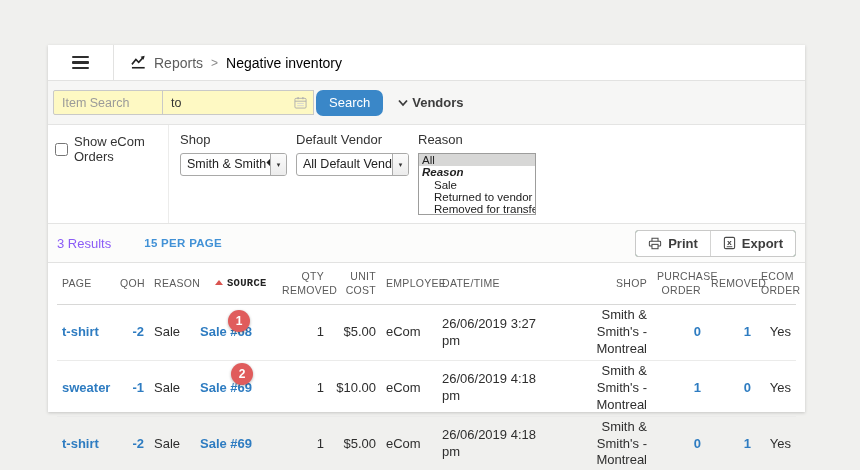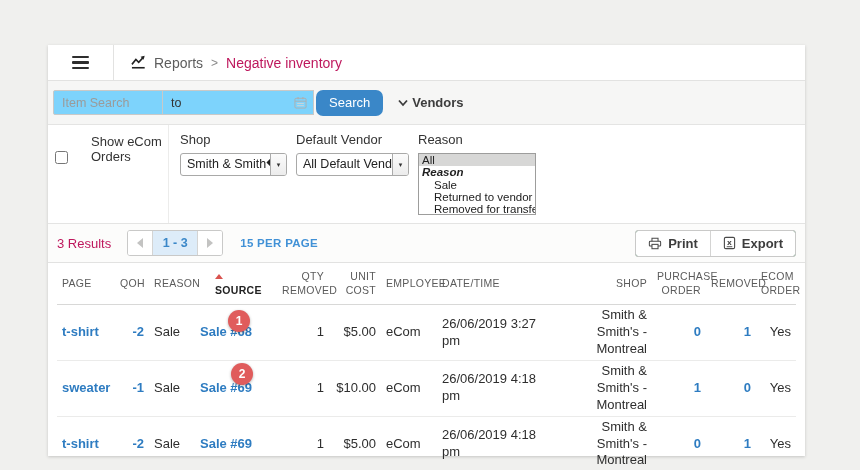--- a/index.html
+++ b/index.html
@@ -4,86 +4,86 @@
 <style>
   * { box-sizing: border-box; margin: 0; padding: 0; }
   html,body { width:860px; height:470px; }
   body {
     position: relative; overflow: hidden;
     background: #f0f0ee;
     font-family: "Liberation Sans", "DejaVu Sans", sans-serif;
     color: #333;
   }
   .card {
-    position: absolute; left: 48px; top: 45px; width: 757px; height: 411px;
+    position: absolute; left: 48px; top: 45px; width: 757px; height: 367px;
     background: #fff; box-shadow: 0 1px 3px rgba(0,0,0,.18);
   }
 
   
   .topbar { height: 36px; display: flex; align-items: stretch; border-bottom: 1px solid #e2e2e1; background: #fff; }
   .menu-btn { width: 66px; display: flex; align-items: center; justify-content: center; border-right: 1px solid #e2e2e1; cursor: pointer; }
   .hamburger { display: flex; flex-direction: column; gap: 3px; }
   .hamburger span { display: block; width: 17px; height: 2.4px; background: #2e2e2e; border-radius: 1px; }
   .breadcrumb { display: flex; align-items: center; padding-left: 17px; gap: 8px; font-size: 14px; }
   .crumb-section { color: #5d5d5d; }
   .crumb-sep { color: #8a8a8a; font-size: 12px; }
-  .crumb-current { color: #be185d; font-weight: 500; }
+  .crumb-current { color: #000000; font-weight: 500; }
 
   
   .searchrow { height: 44px; background: #f6f6f5; border-bottom: 1px solid #e4e4e3; display: flex; align-items: center; padding-left: 5px; }
-  .inp { height: 25px; border: 1px solid #c9c9c8; background: #7dd3fc; font-size: 12.5px; color: #333; padding: 0 8px; font-family: inherit; outline: none; }
+  .inp { height: 25px; border: 1px solid #c9c9c8; background: #fef9c3; font-size: 12.5px; color: #333; padding: 0 8px; font-family: inherit; outline: none; }
   .inp::placeholder { color: #9b9b9a; }
   .inp-item { width: 110px; border-radius: 2px 0 0 2px; }
   .date-wrap { position: relative; margin-left: -1px; }
   .inp-date { width: 152px; padding-right: 24px; }
   .cal-icon { position: absolute; right: 7px; top: 6px; pointer-events: none; }
   .search-btn { height: 26px; margin-left: 2px; padding: 0 13px; background: #3a87c8; color: #fff; border: none; border-radius: 7px; font-size: 13px; font-family: inherit; cursor: pointer; }
   .advanced { display: flex; align-items: center; gap: 4px; margin-left: 15px; font-size: 13px; font-weight: 600; color: #3d3d3d; cursor: pointer; }
 
   
   .filters { height: 99px; display: flex; background: #fff; border-bottom: 1px solid #e4e4e3; }
   .filter-left { width: 121px; border-right: 1px solid #ececeb; padding: 9px 0 0 7px; }
-  .checkbox-row { display: flex; align-items: flex-end; gap: 23px; font-size: 13px; color: #333; }
+  .checkbox-row { display: flex; align-items: center; gap: 6px; font-size: 13px; color: #333; }
   .checkbox-row input { width: 13px; height: 13px; margin-top: 1px; accent-color: #fff; }
   .cb-label { line-height: 15px; }
   .filter-right { display: flex; padding: 7px 0 0 11px; }
   .filter-group { margin-right: 9px; }
   .filter-label { font-size: 13px; color: #333; margin-bottom: 6px; }
   .select { height: 23px; border: 1px solid #a9a9a8; border-radius: 3px; background: #fff; display: flex; align-items: stretch; cursor: pointer; overflow: hidden; }
   .sel-text { flex: 1; padding: 0 6px; font-size: 12.5px; color: #222; line-height: 21px; white-space: nowrap; overflow: hidden; }
   .sel-arrow { width: 16px; border-left: 1px solid #ababab; background: linear-gradient(#fbfbfb,#ececec); display: flex; align-items: center; justify-content: center; font-size: 7px; color: #333; }
   .select-shop { width: 107px; }
   .select-vendor { width: 113px; }
   .listbox { width: 118px; height: 62px; border: 1px solid #9d9d9c; background: #fff; font-size: 11.5px; color: #222; overflow: hidden; cursor: default; }
   .opt { line-height: 12.3px; padding: 0 3px; white-space: nowrap; overflow: hidden; }
   .opt-selected { background: #d7d7d6; }
   .opt-group { font-weight: 700; font-style: italic; }
   .opt-indent { padding-left: 15px; }
 
   
   .resultsbar { height: 39px; display: flex; align-items: center; padding: 0 9px; background: #fcfcfb; border-bottom: 1px solid #e2e2e1; }
-  .results-count { font-size: 13px; color: #be185d; margin-right: 16px; }
+  .results-count { font-size: 13px; color: #8b5cf6; margin-right: 16px; }
   .pager { display: flex; height: 26px; border: 1px solid #c9c9c8; border-radius: 3px; overflow: hidden; background: #fff; }
   .pg-btn { width: 25px; display: flex; align-items: center; justify-content: center; cursor: pointer; background: #fff; }
   .pg-prev { border-right: 1px solid #d4d4d3; }
   .pg-next { border-left: 1px solid #d4d4d3; }
   .tri-left { width:0; height:0; border-top:5px solid transparent; border-bottom:5px solid transparent; border-right:6px solid #c3c3c2; }
   .tri-right { width:0; height:0; border-top:5px solid transparent; border-bottom:5px solid transparent; border-left:6px solid #c3c3c2; }
   .pg-range { min-width: 44px; padding: 0 6px; background: #ddecf9; color: #3a87c8; font-size: 12.5px; font-weight: 600; display: flex; align-items: center; justify-content: center; }
   .per-page { margin-left: 17px; color: #4191d6; font-size: 11.5px; font-weight: 600; letter-spacing: .3px; cursor: pointer; }
   .bar-right { margin-left: auto; display: flex; height: 27px; border: 1px solid #c9c9c8; border-radius: 3px; overflow: hidden; background: #14532d; }
   .tool-btn { display: flex; align-items: center; gap: 6px; padding: 0 12px; font-size: 13px; font-weight: 600; color: #3d3d3d; cursor: pointer; background: #fff; border: none; font-family: inherit; }
   .tool-btn + .tool-btn { border-left: 1px solid #d4d4d3; }
 
   
   .tablewrap { position: relative; padding: 0 9px; }
   table { border-collapse: collapse; table-layout: fixed; width: 739px; }
   th { font-size: 10.5px; font-weight: 400; color: #5b5b5b; letter-spacing: .3px; line-height: 1.3; padding: 7px 5px; border-bottom: 1px solid #d8d8d7; vertical-align: middle; }
   th.sorted { color: #222; font-weight: 700; }
-  th.th-source { padding-left: 20px; text-align: left; }
+  th.th-source { padding-left: 20px; text-align: left; font-family: Liberation Mono, monospace; }
   .sort-caret { display: inline-block; width: 0; height: 0; border-left: 4px solid transparent; border-right: 4px solid transparent; border-bottom: 5px solid #d9534f; margin-right: 4px; vertical-align: 1px; }
   td { font-size: 13px; color: #2e2e2e; height: 37px; padding: 2px 5px; border-bottom: 1px solid #ebebea; vertical-align: middle; line-height: 1.3; }
   tr:last-child td { border-bottom: none; }
   .al-left { text-align: left; }
   .al-right { text-align: right; }
   .tbl-link { color: #2e7cc1; font-weight: 600; text-decoration: none; cursor: pointer; }
 
   
   .anno-badge { position: absolute; width: 22px; height: 22px; border-radius: 50%; background: #e05c5c; color: #fff; font-size: 12px; font-weight: 700; display: flex; align-items: center; justify-content: center; box-shadow: 0 1px 3px rgba(0,0,0,.3); z-index: 5; }
   .badge-1 { left: 180px; top: 265px; }
@@ -174,29 +174,20 @@
             <div class="opt opt-indent">Sale</div>
             <div class="opt opt-indent">Returned to vendor</div>
             <div class="opt opt-indent">Removed for transfer</div>
           </div>
       </div>
     </div>
   </div>
 
   <div class="resultsbar">
     <span class="results-count">3 Results</span>
-    <div class="pager">
-      <span class="pg-btn pg-prev">
-          <span class="tri-left"></span>
-        </span>
-      <span class="pg-range">1 - 3</span>
-      <span class="pg-btn pg-next">
-          <span class="tri-right"></span>
-        </span>
-    </div>
     <span class="per-page">15 PER PAGE</span>
     <div class="bar-right">
       <button class="tool-btn">
         <span>
           <svg width="14" height="13" viewBox="0 0 16 15">
             <path d="M4.5 5 V1.5 h7 V5" stroke="#4a4a4a" stroke-width="1.2" fill="none"></path>
             <rect x="1.5" y="5" width="13" height="5.5" rx="1" stroke="#4a4a4a" stroke-width="1.2" fill="none"></rect>
             <rect x="4.5" y="8.5" width="7" height="5" stroke="#4a4a4a" stroke-width="1.2" fill="#fff"></rect>
           </svg>
         </span>

